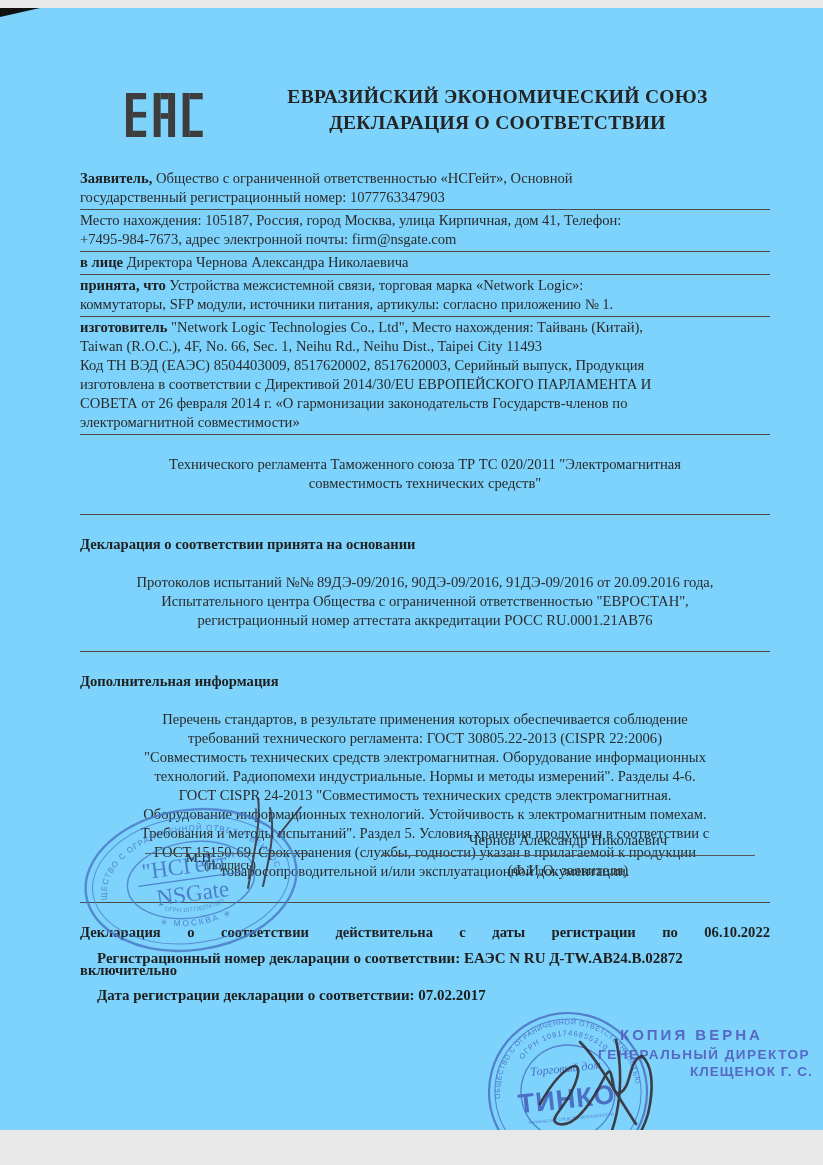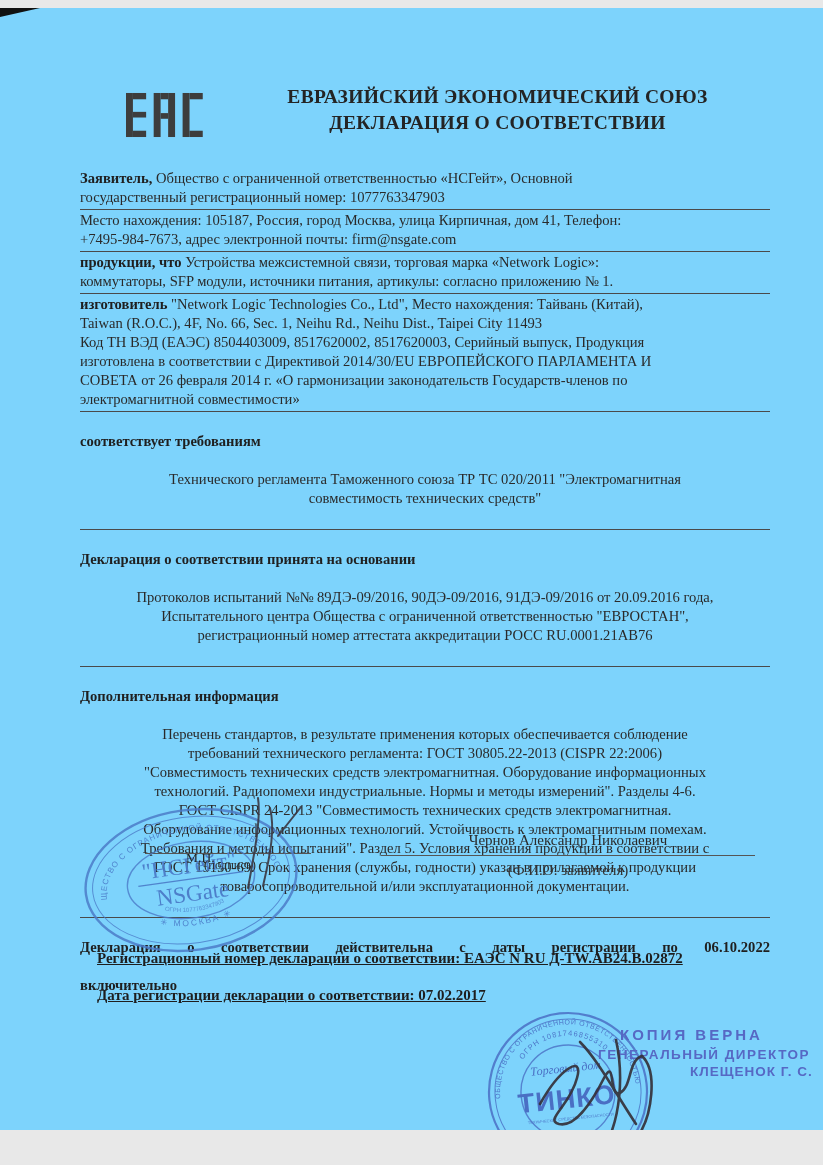--- a/index.html
+++ b/index.html
@@ -26,21 +26,21 @@
   
   .sigline{position:absolute;border-top:1.4px solid #555;}
   .sig-left-line{left:145px;top:845px;width:166px;}
   .sig-right-line{left:381px;top:847px;width:374px;}
   .podpis{position:absolute;left:160px;top:850px;width:140px;text-align:center;
     font-size:12.5px;color:#2e2e2e;z-index:4;}
   .mp{position:absolute;left:186px;top:842px;font-size:13.5px;color:#222;z-index:4;}
   .signer-name{position:absolute;left:381px;top:824px;width:374px;text-align:center;font-size:15px;color:#2b2b2b;}
   .fio{position:absolute;left:381px;top:854px;width:374px;text-align:center;font-size:15px;color:#333;}
   
-  .reg{position:absolute;left:97px;width:700px;font-weight:bold;font-size:15px;color:#1e1e1e;text-decoration:underline;}
+  .reg{position:absolute;left:97px;width:700px;font-weight:bold;font-size:15px;color:#1e1e1e;}
   .reg-number{top:942px;}
   .reg-date{top:979px;}
   
   .stamp-nsgate{position:absolute;left:80px;top:797px;transform:rotate(-8deg);z-index:2;}
   .stamp-tinko{position:absolute;left:477px;top:1000px;transform:rotate(-6deg);z-index:2;}
   .copy-stamp{position:absolute;left:598px;top:1018px;width:230px;z-index:3;
     font-family:"Liberation Sans","DejaVu Sans",sans-serif;font-weight:bold;color:#5668c4;}
   .copy-l1{margin:0 0 4px 22px;font-size:15px;letter-spacing:3px;}
   .copy-l2{margin:0 0 2px 0;font-size:13.5px;letter-spacing:1.5px;}
   .copy-l3{margin:0 0 0 92px;font-size:13.5px;letter-spacing:1px;}
@@ -74,30 +74,30 @@
       <div class="title">ЕВРАЗИЙСКИЙ ЭКОНОМИЧЕСКИЙ СОЮЗ</div>
       <div class="title">ДЕКЛАРАЦИЯ О СООТВЕТСТВИИ</div>
     </div>
   </div>
 
   <div class="body">
     <p class="sec bordered"><b>Заявитель,</b><span> Общество с ограниченной ответственностью «НСГейт», Основной
 государственный регистрационный номер: 1077763347903</span></p>
     <p class="sec bordered"><span>Место нахождения: 105187, Россия, город Москва, улица Кирпичная, дом 41, Телефон:
 +7495-984-7673, адрес электронной почты: firm@nsgate.com</span></p>
-    <p class="sec bordered"><b>продукции, что</b><span> Устройства межсистемной связи, торговая марка «Network Logic»:
+    <p class="sec bordered"><b>в лице</b><span> Директора Чернова Александра Николаевича</span></p>
+    <p class="sec bordered"><b>принята, что</b><span> Устройства межсистемной связи, торговая марка «Network Logic»:
 коммутаторы, SFP модули, источники питания, артикулы: согласно приложению № 1.</span></p>
     <p class="sec bordered"><b>изготовитель</b><span> "Network Logic Technologies Co., Ltd", Место нахождения: Тайвань (Китай),
 Taiwan (R.O.C.), 4F, No. 66, Sec. 1, Neihu Rd., Neihu Dist., Taipei City 11493
 Код ТН ВЭД (ЕАЭС) 8504403009, 8517620002, 8517620003, Серийный выпуск, Продукция
 изготовлена в соответствии с Директивой 2014/30/EU ЕВРОПЕЙСКОГО ПАРЛАМЕНТА И
 СОВЕТА от 26 февраля 2014 г. «О гармонизации законодательств Государств-членов по
 электромагнитной совместимости»</span></p>
     <div class="sec bordered">
-      <p class="h">соответствует требованиям</p>
       <p class="t">Технического регламента Таможенного союза ТР ТС 020/2011 "Электромагнитная
 совместимость технических средств"</p>
     </div>
     <div class="sec bordered">
       <p class="h">Декларация о соответствии принята на основании</p>
       <p class="t">Протоколов испытаний №№ 89ДЭ-09/2016, 90ДЭ-09/2016, 91ДЭ-09/2016 от 20.09.2016 года,
 Испытательного центра Общества с ограниченной ответственностью "ЕВРОСТАН",
 регистрационный номер аттестата аккредитации РОСС RU.0001.21АВ76</p>
     </div>
     <div class="sec bordered">

